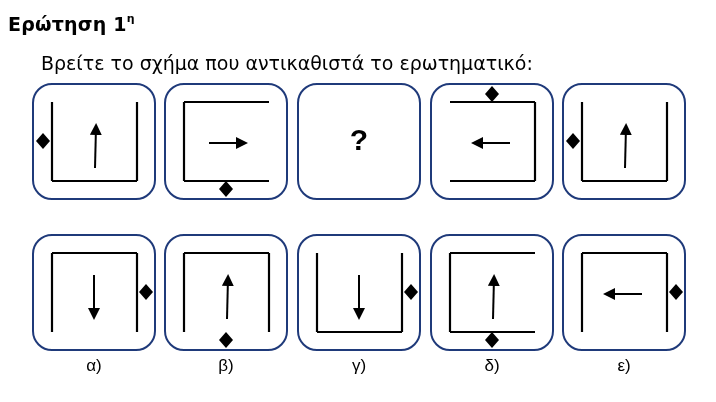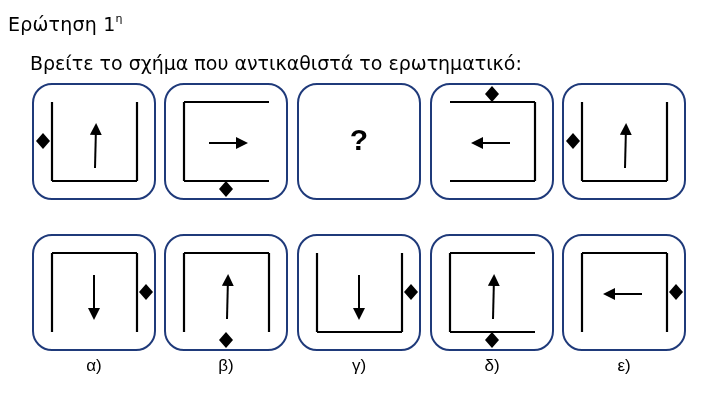--- a/index.html
+++ b/index.html
@@ -1,20 +1,20 @@
 <!DOCTYPE html>
 <html><head>
 <meta charset="utf-8">
 <style>
   html, body { margin:0; padding:0; background:#ffffff; }
   body { width:716px; height:402px; position:relative; overflow:hidden;
          font-family:"DejaVu Sans","Liberation Sans",sans-serif; color:#000; }
-  .title { position:absolute; left:8px; top:13px; font-size:19px; font-weight:normal; letter-spacing:0.2px; }
+  .title { position:absolute; left:8px; top:13px; font-size:19px; font-weight:bold; letter-spacing:0.2px; }
   .title sup { font-size:11px; vertical-align:top; position:relative; top:-1px; }
-  .prompt { position:absolute; left:30px; top:52px; font-size:19px; }
+  .prompt { position:absolute; left:41px; top:52px; font-size:19px; }
   .card { position:absolute; width:124px; height:117px; border:2px solid #1f3a7a; border-radius:20px;
           box-sizing:border-box; background:#fff; }
   .card svg { position:absolute; left:-2px; top:-2px; overflow:visible; }
   .qmark { position:absolute; left:0; right:0; top:38px; text-align:center; font-size:30px; font-weight:bold;
            font-family:"Liberation Sans",sans-serif; }
   .label { position:absolute; width:124px; text-align:center; top:356px; font-size:17px;
            font-family:"Liberation Sans",sans-serif; }
 </style>
 </head>
 <body>

